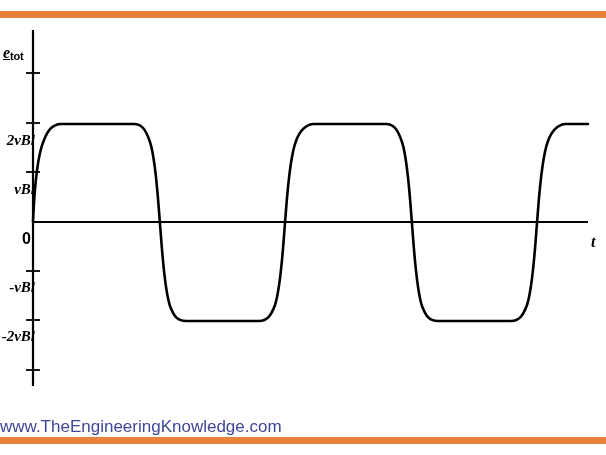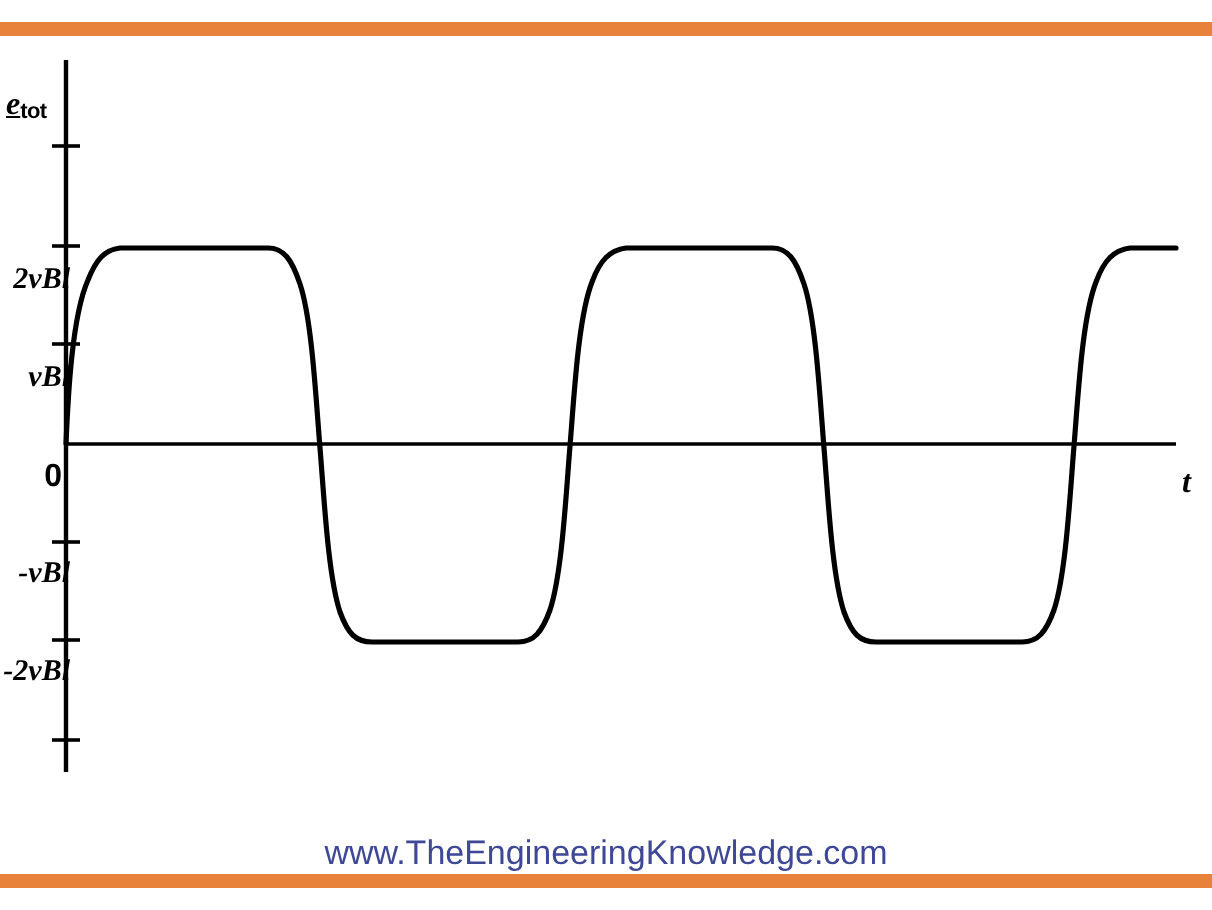--- a/index.html
+++ b/index.html
@@ -106,21 +106,20 @@
     color: #c9302c;
     text-decoration: underline;
     white-space: nowrap;
     letter-spacing: 0.1px;
   }
   #site-url {
     position: absolute;
     left: 0;
     top: 399px;
     width: 606px;
-    text-align: center;
     font-family: "Liberation Sans", sans-serif;
     font-size: 17px;
     color: #3f4896;
     white-space: nowrap;
   }
 </style>
 </head>
 <body>
 
 <div id="page">

